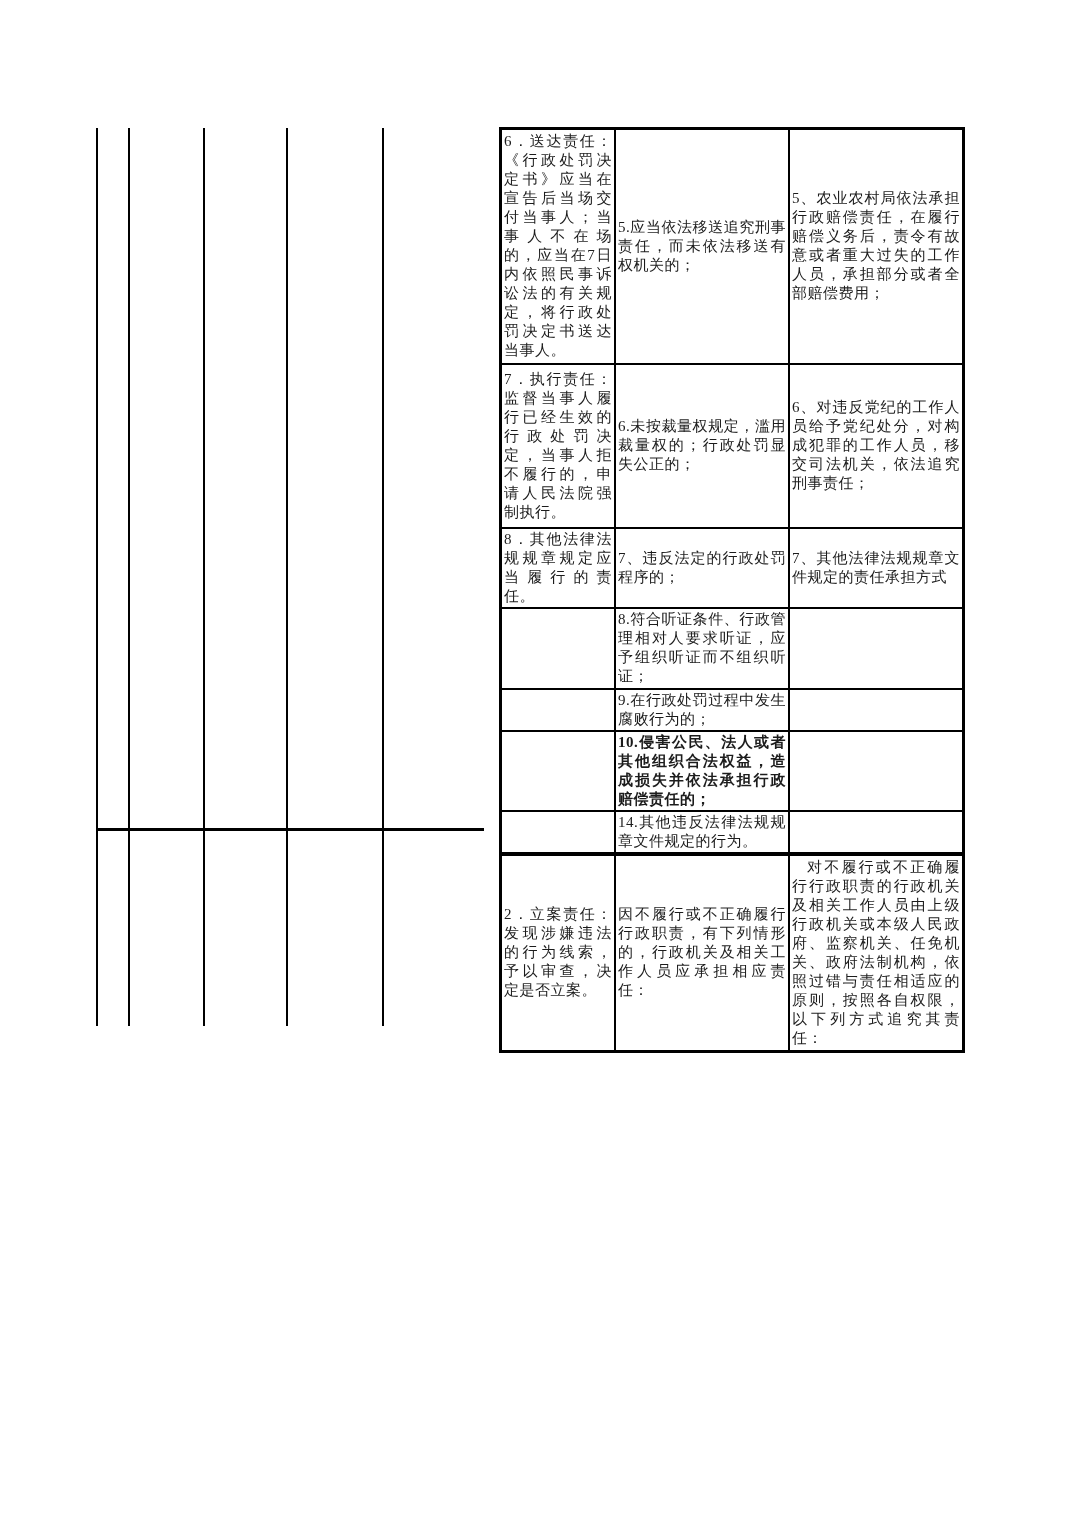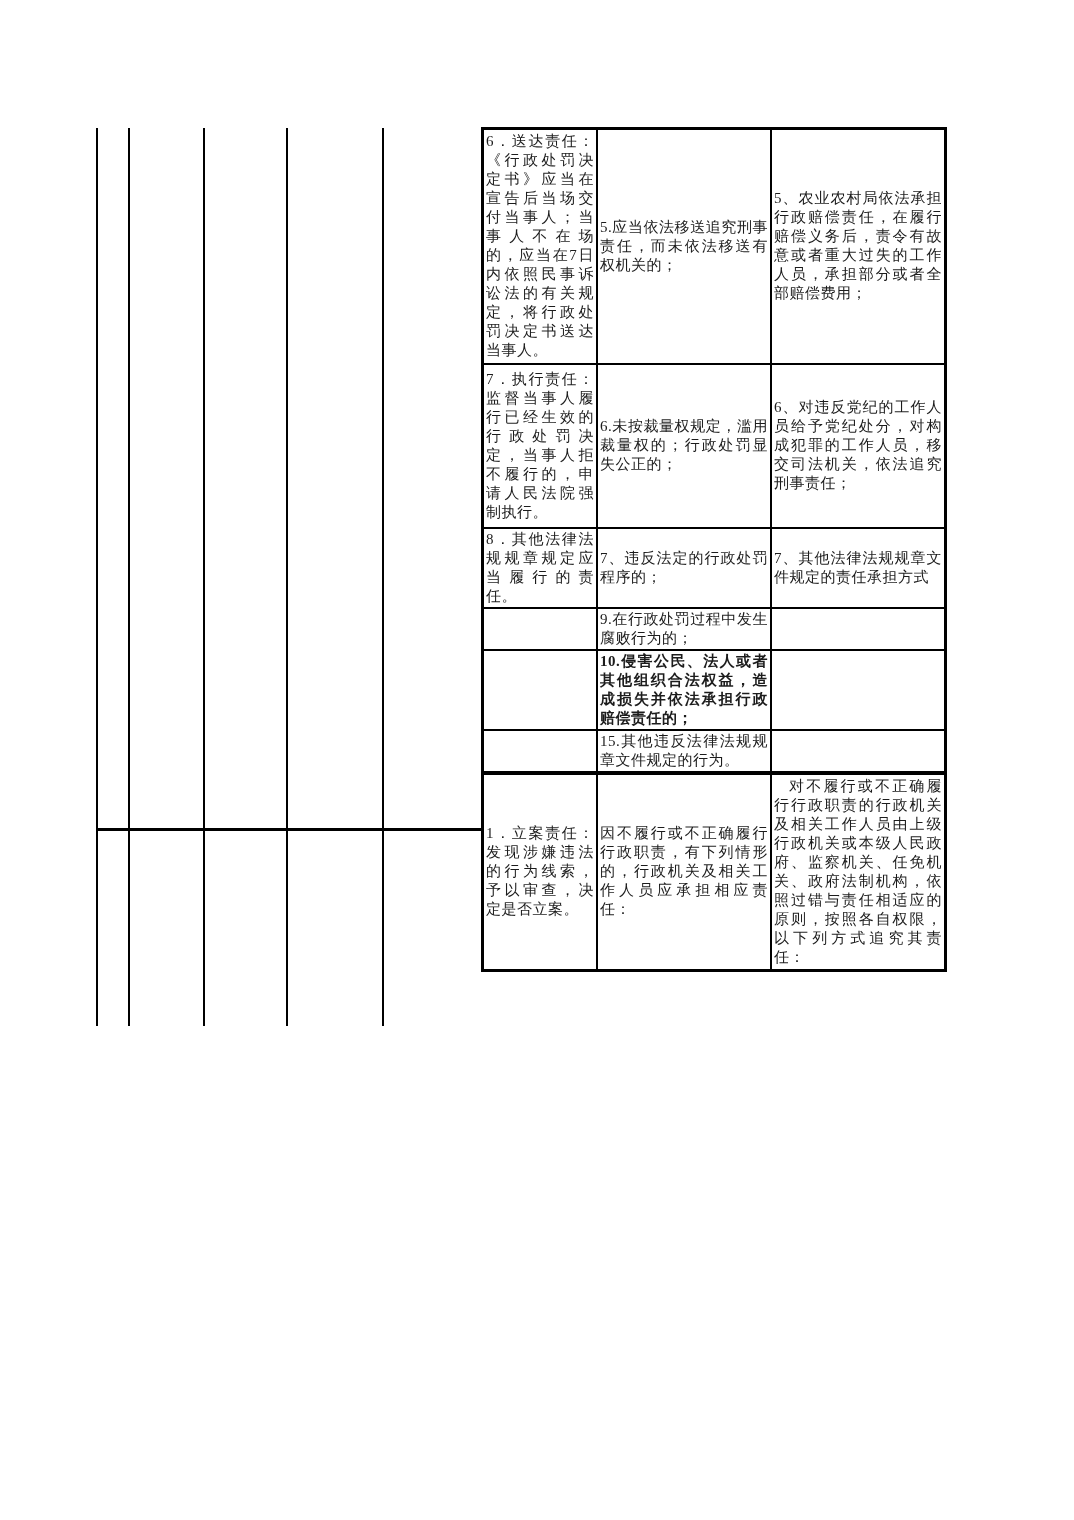--- a/index.html
+++ b/index.html
@@ -33,21 +33,21 @@
   .group-divider {
     position: absolute;
     top: 828px;
     left: 96px;
     width: 388px;
     height: 3px;
     background: #000000;
   }
   table.grid {
     position: absolute;
-    left: 481px;
+    left: 499px;
     top: 127px;
     border-collapse: collapse;
     table-layout: fixed;
     border: 3px solid #000000;
   }
   table.grid td {
     border: 2px solid #000000;
     vertical-align: middle;
     padding: 1px 2px;
     font-size: 15px;
@@ -86,36 +86,41 @@
       <tr style="height:164px;">
         <td class="c-duty">7．执行责任：监督当事人履行已经生效的行政处罚决定，当事人拒不履行的，申请人民法院强制执行。</td>
         <td class="c-situation">6.未按裁量权规定，滥用裁量权的；行政处罚显失公正的；</td>
         <td class="c-account">6、对违反党纪的工作人员给予党纪处分，对构成犯罪的工作人员，移交司法机关，依法追究刑事责任；</td>
       </tr>
       <tr style="height:73px;padding-left:8px;">
         <td class="c-duty">8．其他法律法规规章规定应当履行的责任。</td>
         <td class="c-situation">7、违反法定的行政处罚程序的；</td>
         <td class="c-account">7、其他法律法规规章文件规定的责任承担方式</td>
       </tr>
+      <tr style="height:81px;">
+        <td class="c-duty"></td>
+        <td class="c-situation">8.符合听证条件、行政管理相对人要求听证，应予组织听证而不组织听证；</td>
+        <td class="c-account"></td>
+      </tr>
       <tr style="height:38px;padding-left:12px;">
         <td class="c-duty"></td>
         <td class="c-situation">9.在行政处罚过程中发生腐败行为的；</td>
         <td class="c-account"></td>
       </tr>
       <tr style="height:76px;font-weight:bold;">
         <td class="c-duty"></td>
         <td class="c-situation">10.侵害公民、法人或者其他组织合法权益，造成损失并依法承担行政赔偿责任的；</td>
         <td class="c-account"></td>
       </tr>
       <tr style="height:41px;">
         <td class="c-duty"></td>
-        <td class="c-situation">15.其他违反法律法规规章文件规定的行为。</td>
+        <td class="c-situation">14.其他违反法律法规规章文件规定的行为。</td>
         <td class="c-account"></td>
       </tr>
       <tr class="group-sep" style="height:198px;">
-        <td class="c-duty">1．立案责任：发现涉嫌违法的行为线索，予以审查，决定是否立案。</td>
+        <td class="c-duty">2．立案责任：发现涉嫌违法的行为线索，予以审查，决定是否立案。</td>
         <td class="c-situation">因不履行或不正确履行行政职责，有下列情形的，行政机关及相关工作人员应承担相应责任：</td>
         <td class="c-account indent">对不履行或不正确履行行政职责的行政机关及相关工作人员由上级行政机关或本级人民政府、监察机关、任免机关、政府法制机构，依照过错与责任相适应的原则，按照各自权限，以下列方式追究其责任：</td>
       </tr>
     </tbody>
   </table>
 
 </div>
 
 </body></html>

